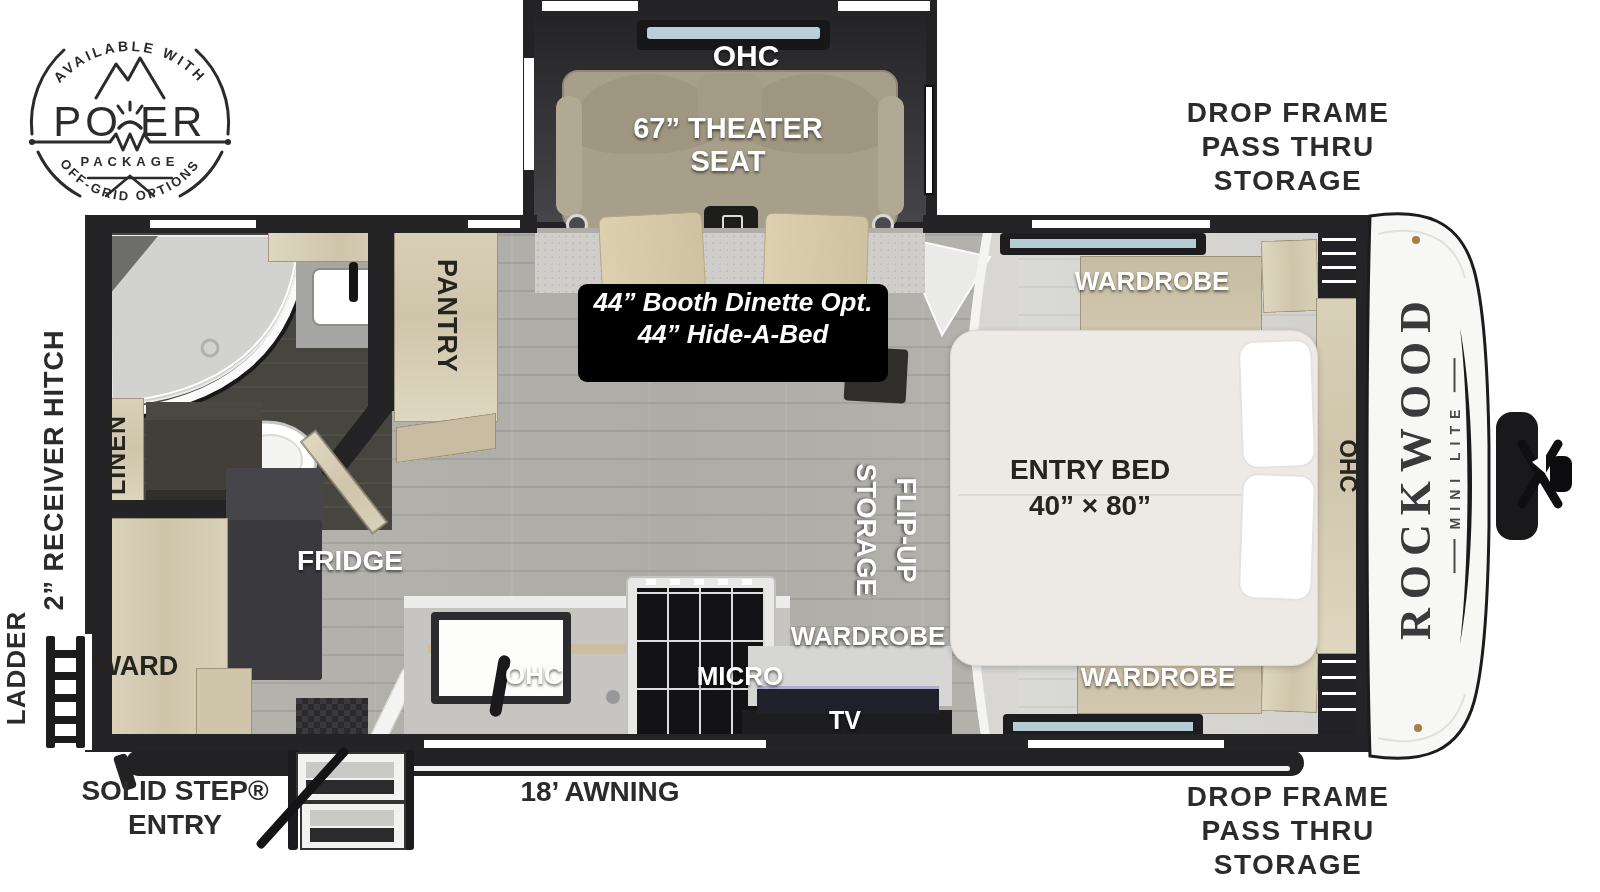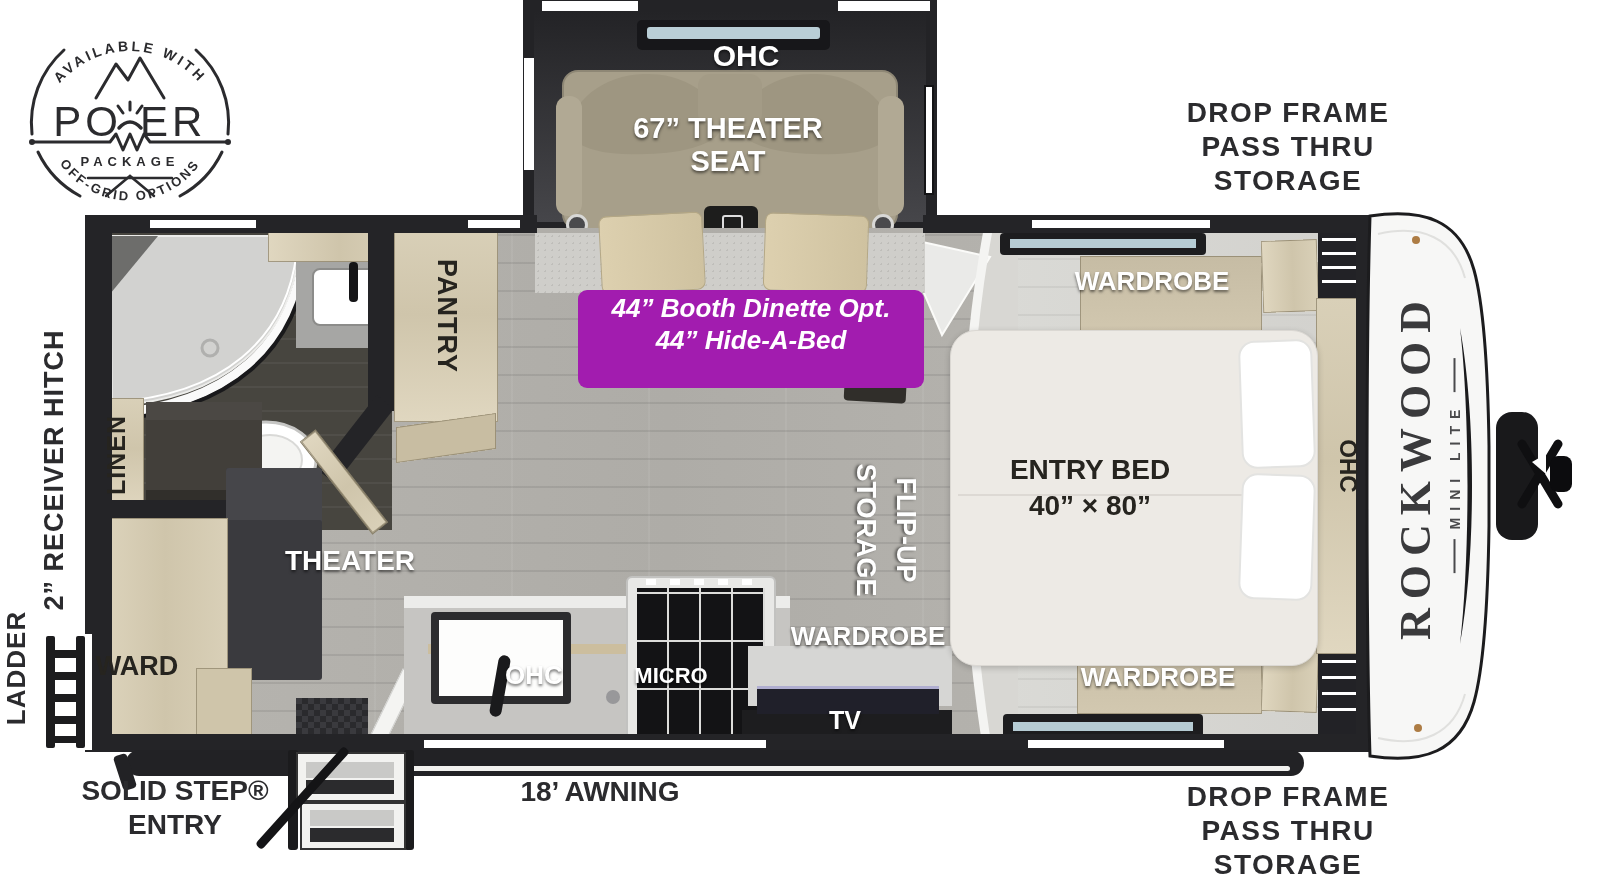--- a/index.html
+++ b/index.html
@@ -19,21 +19,21 @@
                       linear-gradient(90deg,#dadad6,#d2d1cd);}
   .floor-bath{background-color:#47453f;
      background-image:repeating-linear-gradient(0deg,rgba(255,255,255,0) 0 22px,rgba(255,255,255,.05) 22px 24px);}
   .carpet{background-color:#cfceca;background-image:radial-gradient(rgba(0,0,0,.08) 1px,transparent 1px);background-size:7px 7px;}
   .lbl{position:absolute;font-weight:bold;white-space:nowrap;transform:translate(-50%,-50%);line-height:1;}
   .rotu{transform:translate(-50%,-50%) rotate(-90deg);}
   .rotd{transform:translate(-50%,-50%) rotate(90deg);}
   .dark{color:#2b2b2e;}
   .ink{color:#26241f;}
   .white{color:#fff;text-shadow:0 2px 3px rgba(0,0,0,.55);}
-  .obx{position:absolute;left:578px;top:290px;width:346px;height:98px;background:#a21caf;border-radius:9px;
+  .obx{position:absolute;left:578px;top:284px;width:310px;height:98px;background:#000000;border-radius:9px;
        color:#fff;font-weight:bold;font-style:italic;font-size:26px;text-align:center;line-height:32px;padding-top:2px;box-sizing:border-box;}
   .checker{background:repeating-conic-gradient(#2a2a2d 0 25%,#3a3a3e 0 50%) 0 0/12px 12px;}
   .grill{background-color:#131315;
      background-image:repeating-linear-gradient(90deg,transparent 0 30px,#dcdcda 30px 32px),
                       repeating-linear-gradient(0deg,transparent 0 46px,#dcdcda 46px 48px);}
   .brandblock{position:absolute;left:1426px;top:466px;transform:translate(-50%,-50%) rotate(-90deg);text-align:center;}
   .brandname{font-family:"Liberation Serif",serif;font-weight:bold;font-size:44px;letter-spacing:9px;color:#3a3a3c;}
   .brandsub{font-size:14px;font-weight:bold;letter-spacing:7px;color:#4a4a4c;margin-top:6px;display:flex;align-items:center;justify-content:center;gap:10px;}
   .dash{display:inline-block;width:34px;height:2px;background:#4a4a4c;}
 </style>
@@ -210,23 +210,23 @@
     <div>44” Hide-A-Bed</div>
   </div>
 
   <div class="lbl white" style="left:746px;top:56px;font-size:30px;">OHC</div>
   <div class="lbl white" style="left:728px;top:128px;font-size:29px;">67” THEATER</div>
   <div class="lbl white" style="left:728px;top:161px;font-size:29px;">SEAT</div>
 
   <div class="lbl ink rotd" style="left:446px;top:316px;font-size:27px;letter-spacing:1px;">PANTRY</div>
   <div class="lbl ink rotu" style="left:116px;top:455px;font-size:25px;letter-spacing:1px;">LINEN</div>
   <div class="lbl ink" style="left:137px;top:666px;font-size:27px;">WARD</div>
-  <div class="lbl white" style="left:350px;top:561px;font-size:28px;">THEATER</div>
+  <div class="lbl white" style="left:350px;top:561px;font-size:28px;">FRIDGE</div>
   <div class="lbl white" style="left:534px;top:675px;font-size:26px;">OHC</div>
-  <div class="lbl white" style="left:671px;top:676px;font-size:22px;text-align:right;">MICRO</div>
+  <div class="lbl white" style="left:740px;top:676px;font-size:26px;text-align:right;">MICRO</div>
   <div class="lbl white" style="left:868px;top:636px;font-size:26px;">WARDROBE</div>
   <div class="lbl white" style="left:845px;top:720px;font-size:25px;">TV</div>
 
   <div class="lbl white rotd" style="left:886px;top:530px;font-size:27px;text-align:center;line-height:40px;">
     <div>FLIP-UP</div>
     <div>STORAGE</div>
   </div>
 
   <div class="lbl ink" style="left:1090px;top:470px;font-size:28px;">ENTRY BED</div>
   <div class="lbl ink" style="left:1090px;top:506px;font-size:28px;">40” × 80”</div>

